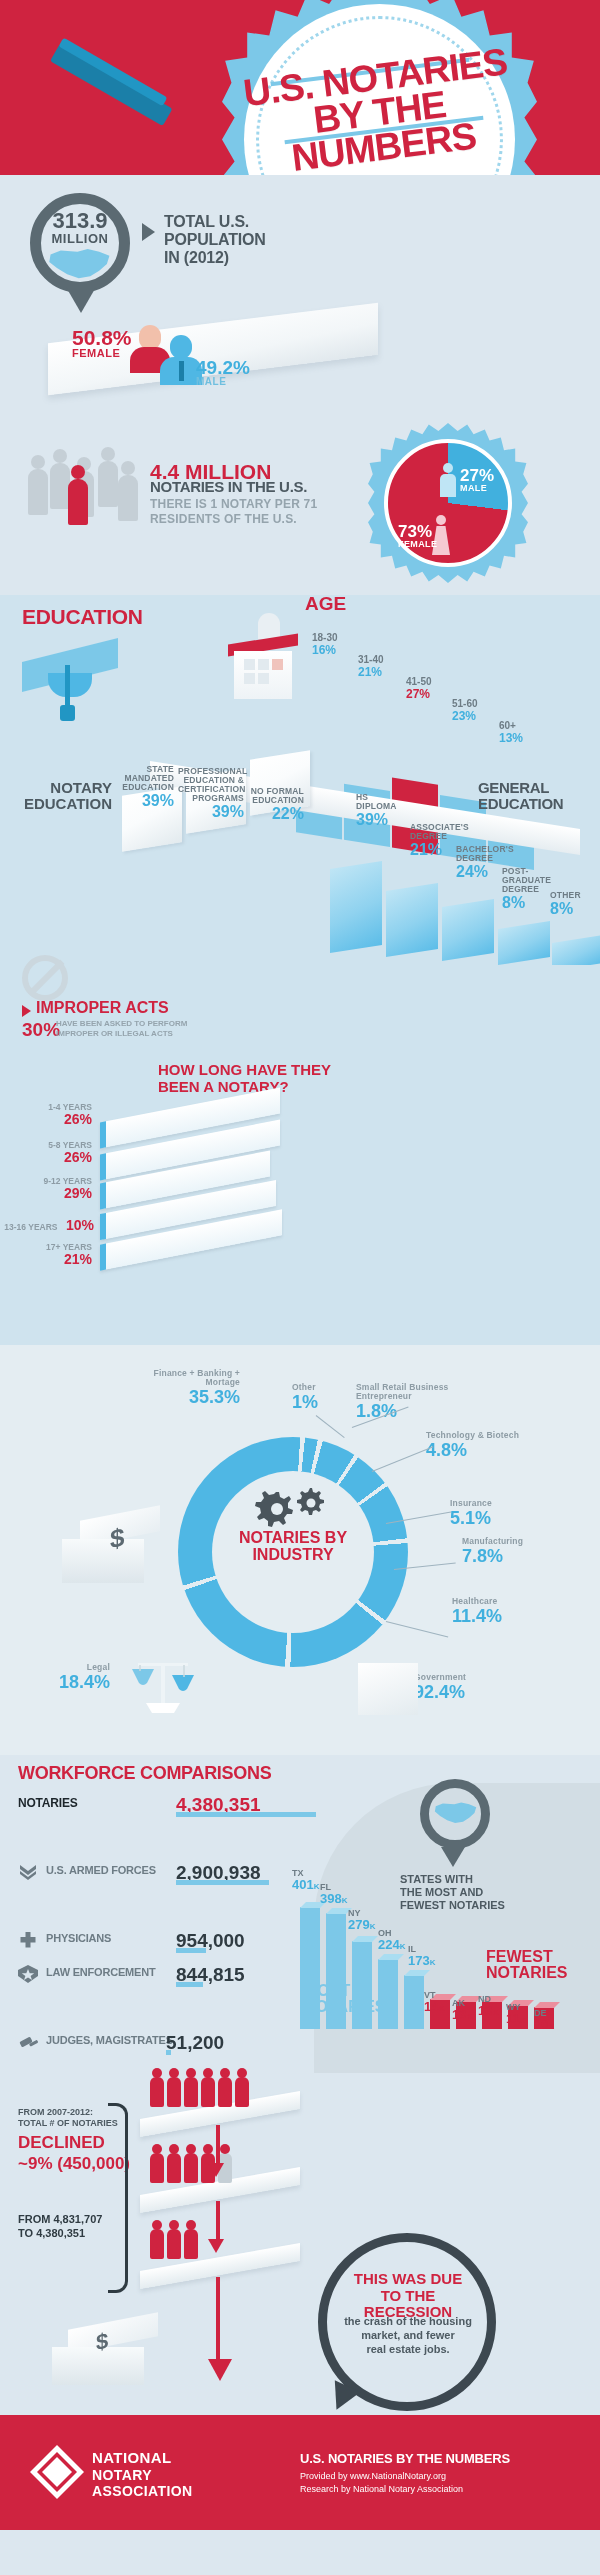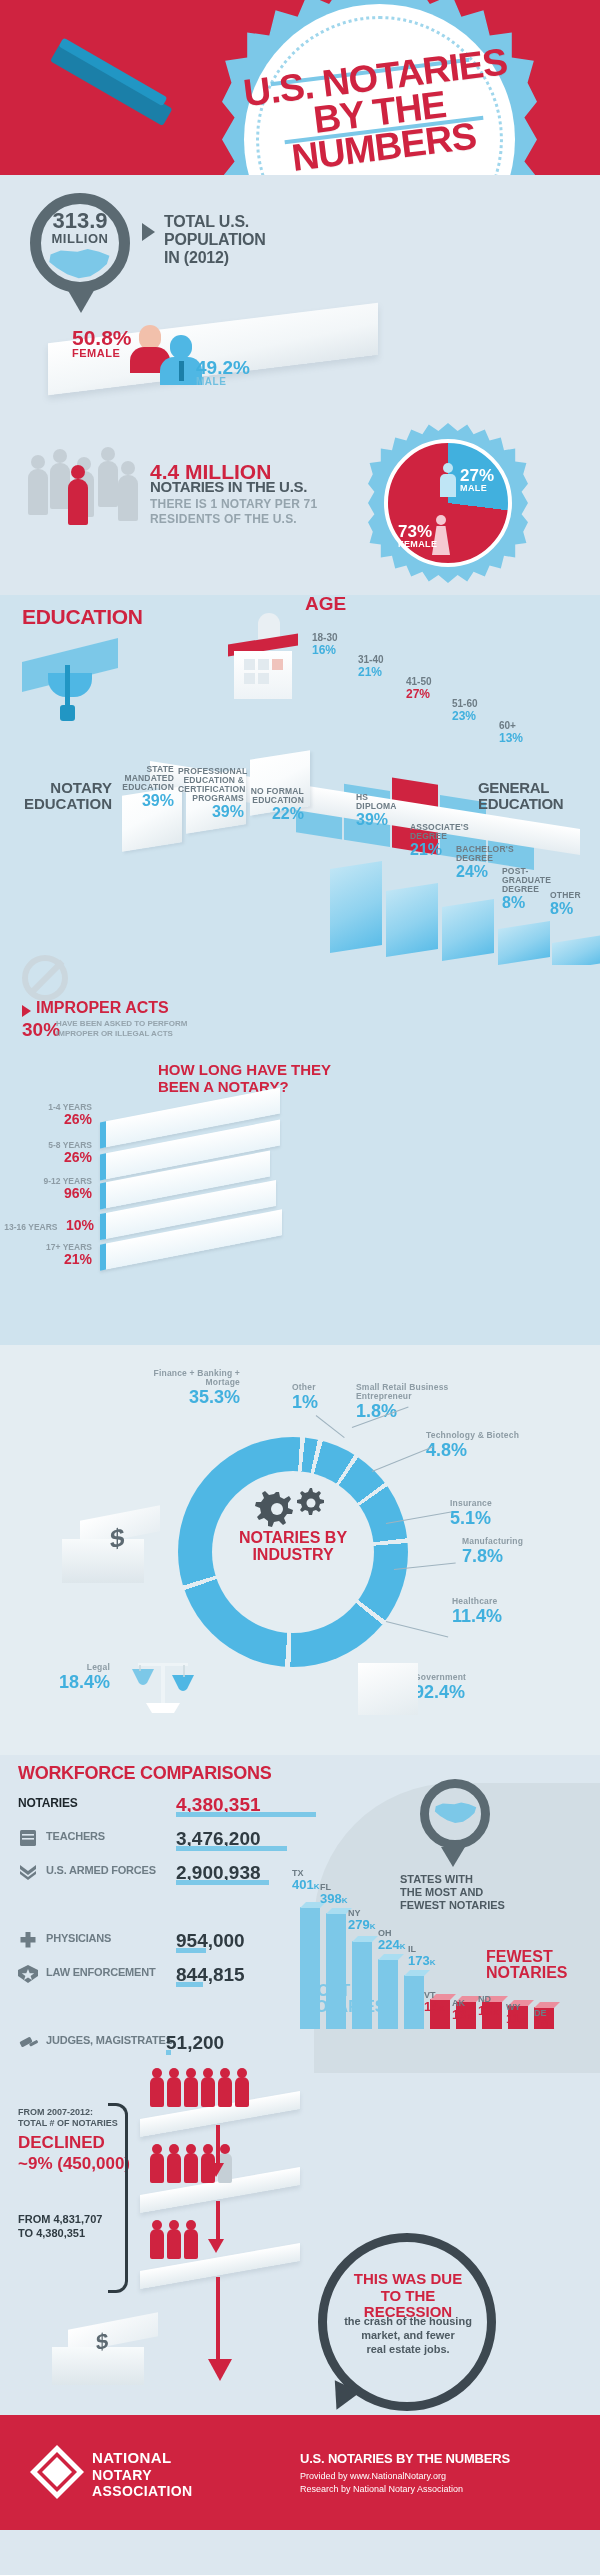--- a/index.html
+++ b/index.html
@@ -677,21 +677,21 @@
     <div class="hl-item" style="left:12px;top:58px;width:80px;">
       <span class="t">1-4 YEARS</span>
       <span class="v">26%</span>
     </div>
     <div class="hl-item" style="left:12px;top:96px;width:80px;">
       <span class="t">5-8 YEARS</span>
       <span class="v">26%</span>
     </div>
     <div class="hl-item" style="left:8px;top:132px;width:84px;">
       <span class="t">9-12 YEARS</span>
-      <span class="v">96%</span>
+      <span class="v">29%</span>
     </div>
     <div class="hl-item inline" style="left:2px;top:172px;width:92px;">
       <span class="t">13-16 YEARS</span>
       <span class="v">10%</span>
     </div>
     <div class="hl-item" style="left:10px;top:198px;width:82px;">
       <span class="t">17+ YEARS</span>
       <span class="v">21%</span>
     </div>
   </div>
@@ -869,30 +869,20 @@
         <span class="s">DE</span>
         <span class="n"><span>10</span><span class="k">K</span></span>
       </div>
     </div>
 
     <div class="wf-row" style="top:38px;">
       <div class="wf-name first">NOTARIES</div>
       <div class="wf-val" style="color:#cf2340;">4,380,351</div>
       <div class="wf-bar" style="width:140px;"></div>
     </div>
-    <div class="wf-row" style="top:72px;">
-      <svg class="wf-ico" viewBox="0 0 20 18">
-          <rect x="2" y="1" width="16" height="16" rx="1.5" fill="#6d7c85"></rect>
-          <rect x="4" y="5" width="12" height="1.6" fill="#dce7ef"></rect>
-          <rect x="4" y="9" width="12" height="1.6" fill="#dce7ef"></rect>
-        </svg>
-      <div class="wf-name">TEACHERS</div>
-      <div class="wf-val">3,476,200</div>
-      <div class="wf-bar" style="width:111px;"></div>
-    </div>
     <div class="wf-row" style="top:106px;">
       <svg class="wf-ico" viewBox="0 0 20 18">
           <path d="M2 2 L10 8 L18 2 L18 6 L10 12 L2 6 Z" fill="#6d7c85"></path>
           <path d="M2 8 L10 14 L18 8 L18 11 L10 17 L2 11 Z" fill="#6d7c85"></path>
         </svg>
       <div class="wf-name">U.S. ARMED FORCES</div>
       <div class="wf-val">2,900,938</div>
       <div class="wf-bar" style="width:93px;"></div>
     </div>
     <div class="wf-row" style="top:174px;">

